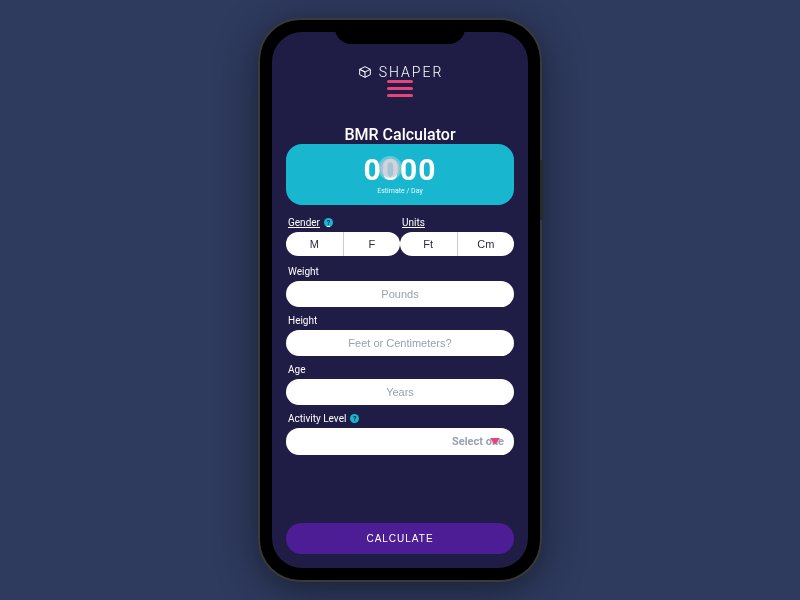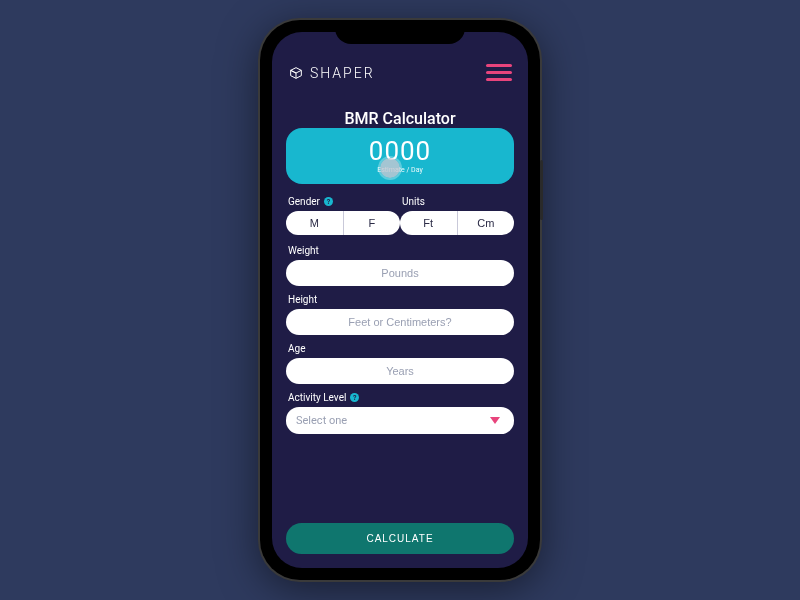--- a/index.html
+++ b/index.html
@@ -60,20 +60,21 @@
     display: flex;
     flex-direction: column;
   }
 
   
   .hdr {
     display: flex;
     align-items: center;
     justify-content: space-between;
     padding: 4px 2px 8px;
+    flex-direction: column;
   }
   .brand {
     display: flex;
     align-items: center;
     gap: 6px;
     font-weight: 300;
     letter-spacing: 2px;
     font-size: 14px;
   }
   .logo-icon svg { display: block; }
@@ -106,32 +107,33 @@
   }
 
   .result {
     background: #18b7cf;
     border-radius: 16px;
     text-align: center;
     padding: 8px 0 10px;
     margin-bottom: 8px;
   }
   .result-num {
-    font-size: 26px;
-    font-weight: 400;
+    font-size: 30px;
+    font-weight: 700;
     letter-spacing: 1px;
   }
   .result-sub {
     font-size: 7px;
     opacity: 0.9;
   }
 
   .row2 {
     display: flex;
     margin-bottom: 6px;
+    text-decoration: underline;
   }
   .col { flex: 1; }
   .lbl {
     font-size: 10px;
     margin: 4px 0 4px 2px;
     display: flex;
     align-items: center;
     gap: 4px;
   }
   .help {
@@ -172,24 +174,25 @@
     padding: 7px 10px;
     font-size: 11px;
     text-align: center;
     color: #333;
   }
   .field input::placeholder { color: #9aa0b3; }
 
   .select {
     display: flex;
     align-items: center;
-    justify-content: flex-start;
+    justify-content: flex-end;
     position: relative;
     color: #9aa0b3;
     cursor: pointer;
+    font-weight: bold;
   }
   .select .caret {
     position: absolute;
     right: 14px;
     width: 0; height: 0;
     border-left: 5px solid transparent;
     border-right: 5px solid transparent;
     border-top: 7px solid #e8447c;
   }
 
@@ -210,21 +213,21 @@
     cursor: pointer;
     font-weight: 500;
   }
   .btn-clear {
     flex: 0 0 72px;
     background: #bfbfc9;
     color: #4a4a4a;
   }
   .btn-primary {
     flex: 1;
-    background: #0f766e;
+    background: #4c1d95;
     color: #fff;
   }
 
   
   .cursor-dot {
     position: absolute;
     top: 126px;
     left: 108px;
     width: 20px; height: 20px;
     border-radius: 50%;

